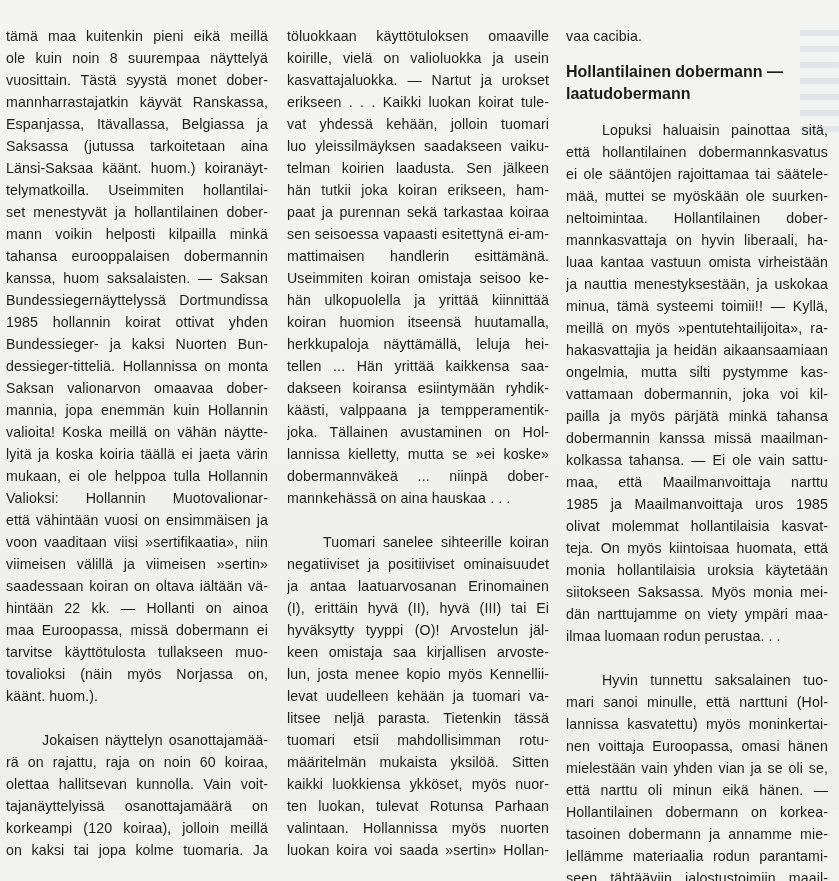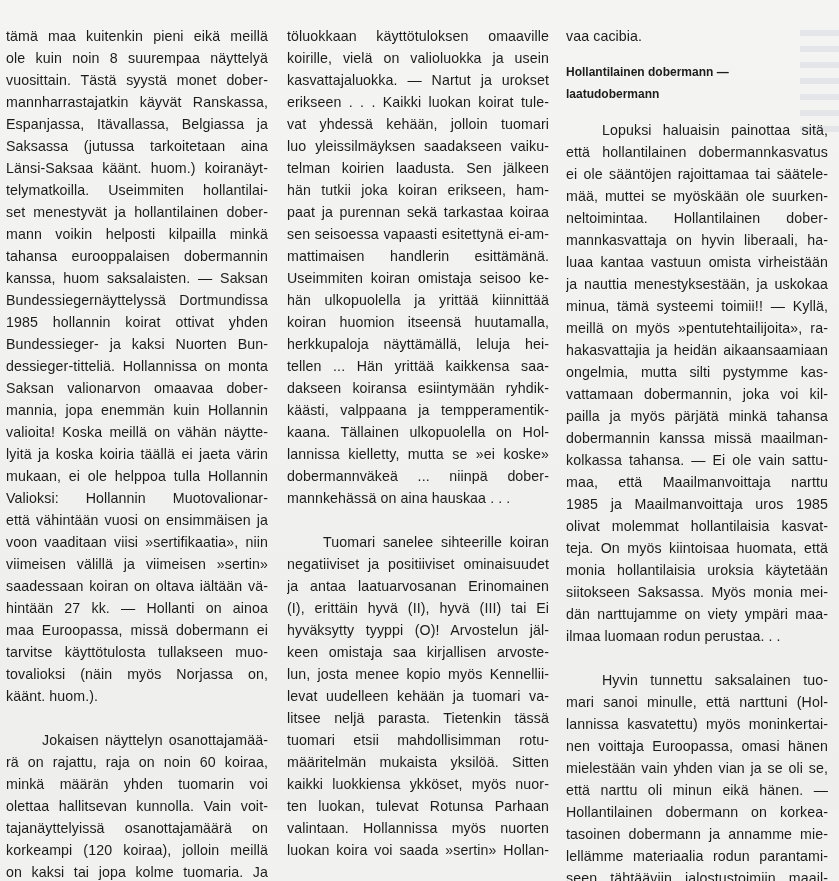--- a/index.html
+++ b/index.html
@@ -29,21 +29,21 @@
       text-align-last: justify;
       overflow: hidden;
       letter-spacing: 0.1px;
     }
     .line.last { text-align-last: left; }
     .line.indent { padding-left: 36px; }
     .gap { display: block; height: 22px; }
     .gap-sm { display: block; height: 14px; }
     .heading {
       display: block; height: 22px; line-height: 22px;
-      font-size: 12px; font-weight: bold; white-space: nowrap;
+      font-size: 16px; font-weight: bold; white-space: nowrap;
     }
     .showthrough {
       position: absolute; left: 800px; top: 30px; width: 39px; height: 110px;
       background: repeating-linear-gradient(180deg, rgba(180,190,205,0.25) 0px, rgba(180,190,205,0.25) 6px, transparent 6px, transparent 16px);
     }
   </style>
 </head>
 <body>
 
 <div class="page">
@@ -68,29 +68,28 @@
       <span class="line">Saksan valionarvon omaavaa dober-</span>
       <span class="line">mannia, jopa enemmän kuin Hollannin</span>
       <span class="line">valioita! Koska meillä on vähän näytte-</span>
       <span class="line">lyitä ja koska koiria täällä ei jaeta värin</span>
       <span class="line">mukaan, ei ole helppoa tulla Hollannin</span>
       <span class="line">Valioksi: Hollannin Muotovalionar-</span>
       <span class="line">että vähintään vuosi on ensimmäisen ja</span>
       <span class="line">voon vaaditaan viisi »sertifikaatia», niin</span>
       <span class="line">viimeisen välillä ja viimeisen »sertin»</span>
       <span class="line">saadessaan koiran on oltava iältään vä-</span>
-      <span class="line">hintään 27 kk. — Hollanti on ainoa</span>
+      <span class="line">hintään 22 kk. — Hollanti on ainoa</span>
       <span class="line">maa Euroopassa, missä dobermann ei</span>
       <span class="line">tarvitse käyttötulosta tullakseen muo-</span>
       <span class="line">tovalioksi (näin myös Norjassa on,</span>
       <span class="line last">käänt. huom.).</span>
       <span class="gap"></span>
       <span class="line indent">Jokaisen näyttelyn osanottajamää-</span>
       <span class="line">rä on rajattu, raja on noin 60 koiraa,</span>
-      <span class="line">minkä määrän yhden tuomarin voi</span>
       <span class="line">olettaa hallitsevan kunnolla. Vain voit-</span>
       <span class="line">tajanäyttelyissä osanottajamäärä on</span>
       <span class="line">korkeampi (120 koiraa), jolloin meillä</span>
       <span class="line">on kaksi tai jopa kolme tuomaria. Ja</span>
     </div>
   <div class="col col-2">
       <span class="line">töluokkaan käyttötuloksen omaaville</span>
       <span class="line">koirille, vielä on valioluokka ja usein</span>
       <span class="line">kasvattajaluokka. — Nartut ja urokset</span>
       <span class="line">erikseen . . . Kaikki luokan koirat tule-</span>
@@ -101,21 +100,21 @@
       <span class="line">paat ja purennan sekä tarkastaa koiraa</span>
       <span class="line">sen seisoessa vapaasti esitettynä ei-am-</span>
       <span class="line">mattimaisen handlerin esittämänä.</span>
       <span class="line">Useimmiten koiran omistaja seisoo ke-</span>
       <span class="line">hän ulkopuolella ja yrittää kiinnittää</span>
       <span class="line">koiran huomion itseensä huutamalla,</span>
       <span class="line">herkkupaloja näyttämällä, leluja hei-</span>
       <span class="line">tellen ... Hän yrittää kaikkensa saa-</span>
       <span class="line">dakseen koiransa esiintymään ryhdik-</span>
       <span class="line">käästi, valppaana ja tempperamentik-</span>
-      <span class="line">kaana. Tällainen ulkopuolella on Hol-</span>
+      <span class="line">joka. Tällainen avustaminen on Hol-</span>
       <span class="line">lannissa kielletty, mutta se »ei koske»</span>
       <span class="line">dobermannväkeä ... niinpä dober-</span>
       <span class="line last">mannkehässä on aina hauskaa . . .</span>
       <span class="gap"></span>
       <span class="line indent">Tuomari sanelee sihteerille koiran</span>
       <span class="line">negatiiviset ja positiiviset ominaisuudet</span>
       <span class="line">ja antaa laatuarvosanan Erinomainen</span>
       <span class="line">(I), erittäin hyvä (II), hyvä (III) tai Ei</span>
       <span class="line">hyväksytty tyyppi (O)! Arvostelun jäl-</span>
       <span class="line">keen omistaja saa kirjallisen arvoste-</span>

